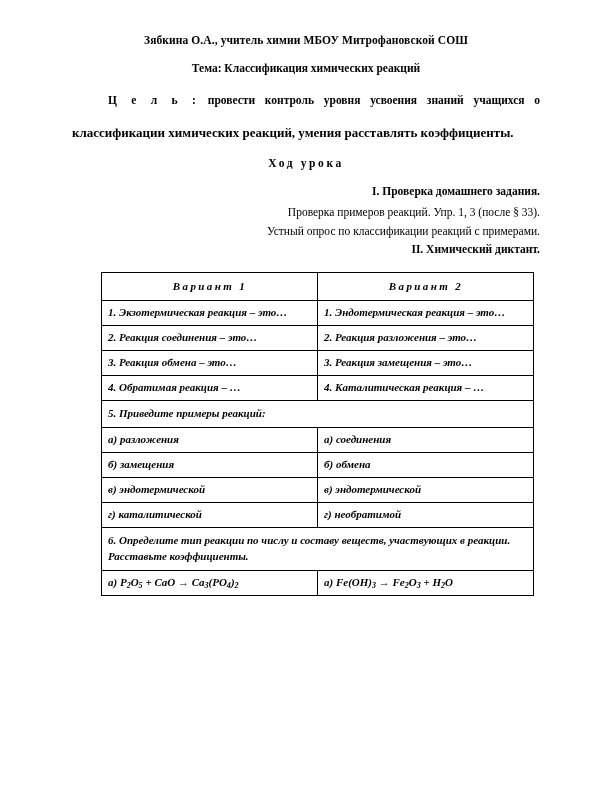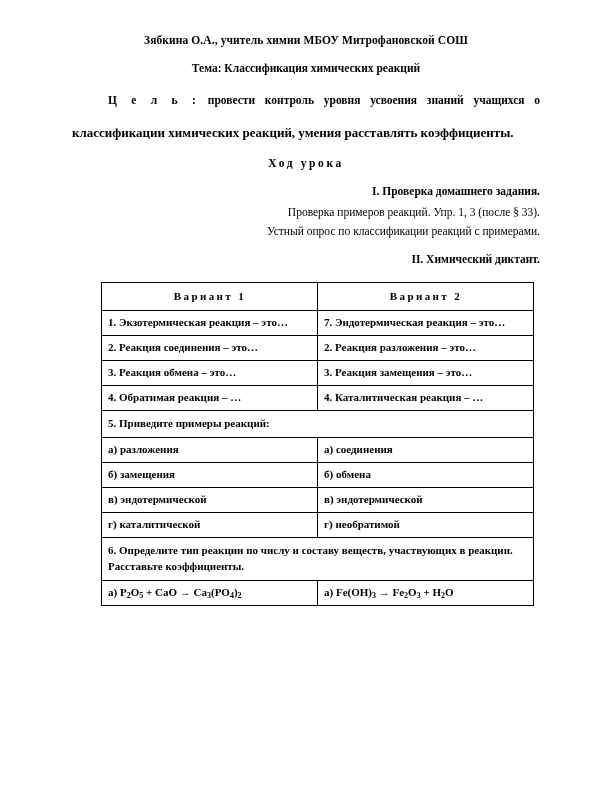--- a/index.html
+++ b/index.html
@@ -79,35 +79,36 @@
     text-indent: 0;
     text-align: right;
   }
   .para.bold {
     font-weight: bold;
   }
   .para.tight {
     margin-bottom: 1px;
   }
   .para.gap-after {
-    margin-bottom: 11px;
+    margin-bottom: 1px;
   }
   table.quiz {
     border-collapse: collapse;
     width: 408px;
     margin: 13px 0 0 29px;
     table-layout: fixed;
   }
   table.quiz td {
     border: 1px solid #000000;
     font-size: 11px;
     font-weight: bold;
     padding: 4px 5px 4px 6px;
     vertical-align: top;
     line-height: 1.45;
+    font-style: italic;
   }
   table.quiz td.col-a { width: 204px; }
   table.quiz td.col-b { width: 204px; }
   table.quiz td.hdr {
     text-align: center;
     letter-spacing: 2.4px;
     padding-top: 6px;
     padding-bottom: 6px;
   }
   table.quiz td.wide {
@@ -152,21 +153,21 @@
 
     <table class="quiz">
       <tbody>
         <tr>
           <td class="col-a hdr">Вариант 1</td>
           <td class="col-b hdr">Вариант 2</td>
         </tr>
 
         <tr>
           <td class="col-a">1. Экзотермическая реакция – это…</td>
-          <td class="col-b">7. Эндотермическая реакция – это…</td>
+          <td class="col-b">1. Эндотермическая реакция – это…</td>
         </tr>
         <tr>
           <td class="col-a">2. Реакция соединения – это…</td>
           <td class="col-b">2. Реакция разложения – это…</td>
         </tr>
         <tr>
           <td class="col-a">3. Реакция обмена – это…</td>
           <td class="col-b">3. Реакция замещения – это…</td>
         </tr>
         <tr>

